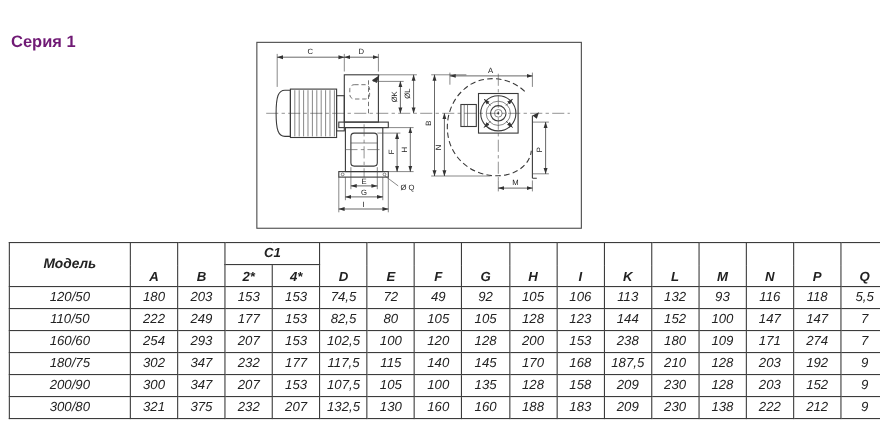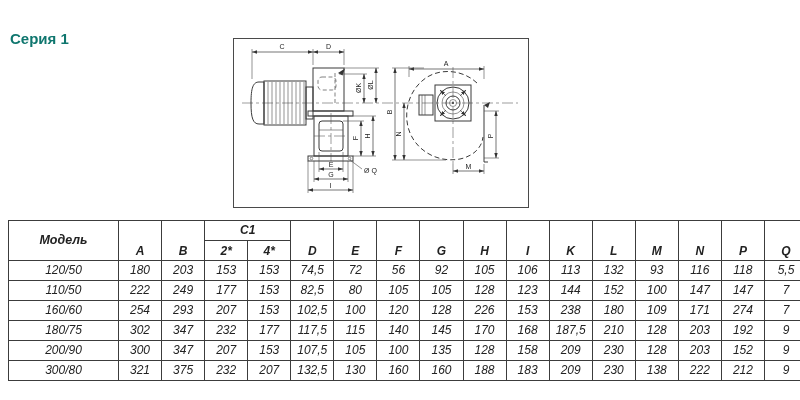--- a/index.html
+++ b/index.html
@@ -3,21 +3,21 @@
 <meta charset="utf-8">
 <style>
   html,body{margin:0;padding:0;}
   body{
     width:800px;height:400px;position:relative;background:#ffffff;
     font-family:"Liberation Sans","DejaVu Sans",sans-serif;color:#1c1c1c;
     overflow:hidden;
   }
   .page-title{
     position:absolute;left:10px;top:30px;margin:0;
-    font-size:15px;font-weight:bold;color:#0f766e;
+    font-size:15px;font-weight:bold;color:#701a75;
   }
   .drawing-frame{
     position:absolute;left:233px;top:38px;width:294px;height:168px;
     border:1px solid #4a4a4a;background:#fff;
   }
   .drawing-frame svg{display:block;}
   svg text{font-family:"Liberation Sans","DejaVu Sans",sans-serif;font-size:7px;fill:#222;}
   .dim{stroke:#3a3a3a;stroke-width:0.7;fill:none;}
   .ext{stroke:#4a4a4a;stroke-width:0.6;fill:none;}
   .part{stroke:#3a3a3a;stroke-width:1;fill:none;}
@@ -206,21 +206,21 @@
     </thead>
   <tbody id="tbl-body">
       <tr>
         <td class="model-cell">120/50</td>
         <td>180</td>
         <td>203</td>
         <td>153</td>
         <td>153</td>
         <td>74,5</td>
         <td>72</td>
-        <td>56</td>
+        <td>49</td>
         <td>92</td>
         <td>105</td>
         <td>106</td>
         <td>113</td>
         <td>132</td>
         <td>93</td>
         <td>116</td>
         <td>118</td>
         <td>5,5</td>
       </tr>
@@ -246,21 +246,21 @@
       <tr>
         <td class="model-cell">160/60</td>
         <td>254</td>
         <td>293</td>
         <td>207</td>
         <td>153</td>
         <td>102,5</td>
         <td>100</td>
         <td>120</td>
         <td>128</td>
-        <td>226</td>
+        <td>200</td>
         <td>153</td>
         <td>238</td>
         <td>180</td>
         <td>109</td>
         <td>171</td>
         <td>274</td>
         <td>7</td>
       </tr>
       <tr>
         <td class="model-cell">180/75</td>

